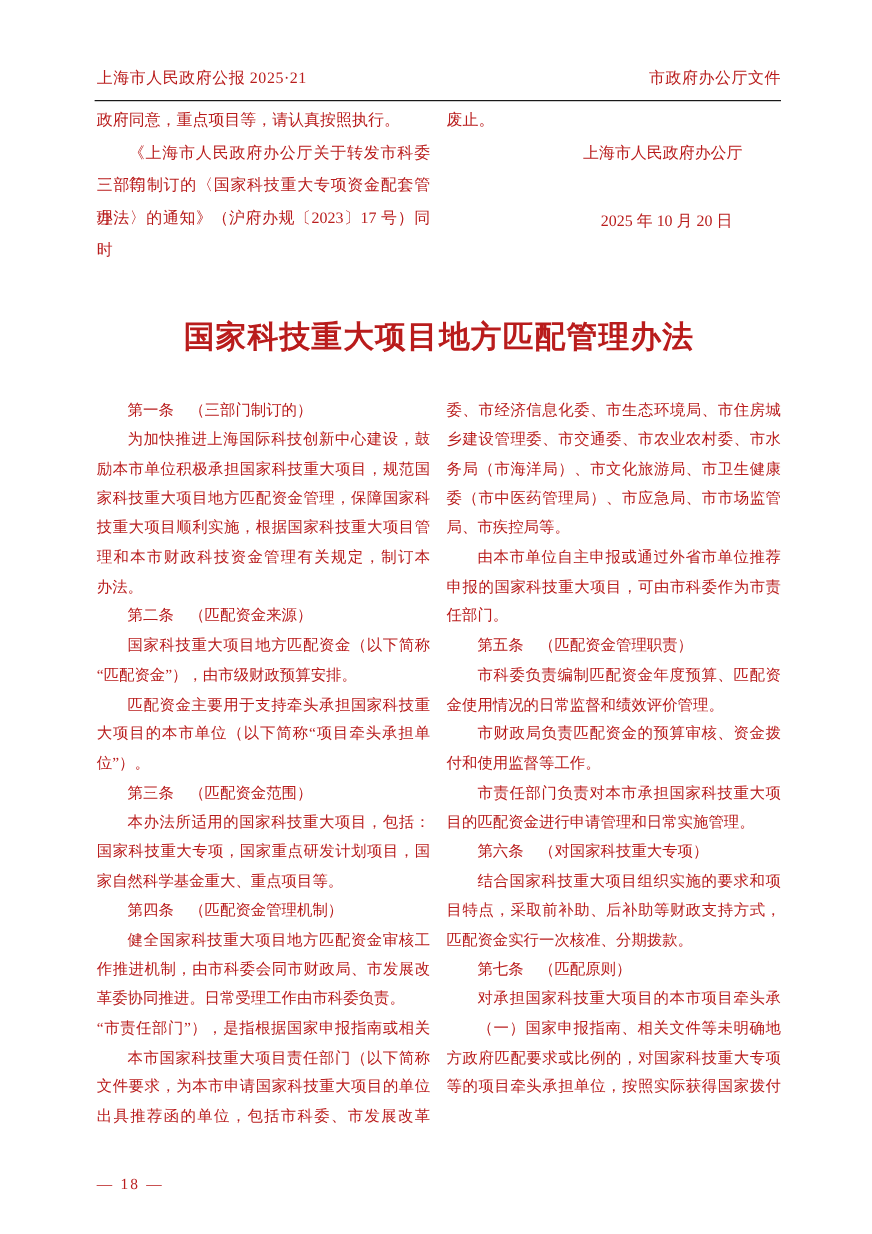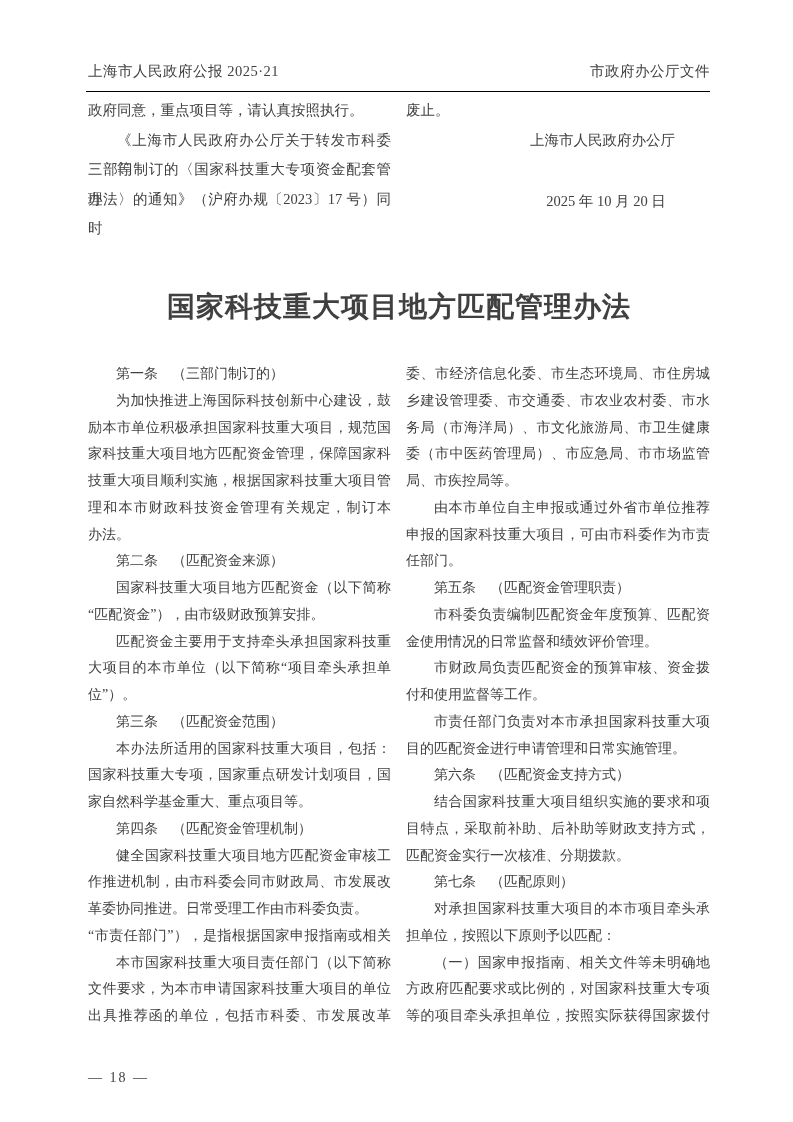--- a/index.html
+++ b/index.html
@@ -2,21 +2,21 @@
 <html><head>
 <meta charset="utf-8">
 <style>
   html, body { margin: 0; padding: 0; background: #e8e8e8; }
   .page {
     position: relative;
     width: 793px;
     height: 1122px;
     background: #ffffff;
     font-family: "Liberation Serif", "DejaVu Serif", serif;
-    color: #404040;
+    color: #b91c1c;
     overflow: hidden;
   }
   
   .hdr {
     position: absolute;
     top: 61px; left: 88px; width: 622px;
     display: flex; justify-content: space-between;
     font-size: 14.5px; line-height: 20px;
     letter-spacing: 0.5px;
   }
@@ -127,27 +127,26 @@
       <div class="tline ind j"><span>由本市单位自主申报或通过外省市单位推荐</span></div>
       <div class="tline j"><span>申报的国家科技重大项目，可由市科委作为市责</span></div>
       <div class="tline"><span>任部门。</span></div>
       <div class="tline ind"><span class="b">第五条</span><span>　（匹配资金管理职责）</span></div>
       <div class="tline ind j"><span>市科委负责编制匹配资金年度预算、匹配资</span></div>
       <div class="tline"><span>金使用情况的日常监督和绩效评价管理。</span></div>
       <div class="tline ind j"><span>市财政局负责匹配资金的预算审核、资金拨</span></div>
       <div class="tline"><span>付和使用监督等工作。</span></div>
       <div class="tline ind j"><span>市责任部门负责对本市承担国家科技重大项</span></div>
       <div class="tline"><span>目的匹配资金进行申请管理和日常实施管理。</span></div>
-      <div class="tline ind"><span class="b">第六条</span><span>　（匹配资金支持方式）</span></div>
+      <div class="tline ind"><span class="b">第六条</span><span>　（对国家科技重大专项）</span></div>
       <div class="tline ind j"><span>结合国家科技重大项目组织实施的要求和项</span></div>
       <div class="tline j"><span>目特点，采取前补助、后补助等财政支持方式，</span></div>
       <div class="tline"><span>匹配资金实行一次核准、分期拨款。</span></div>
       <div class="tline ind"><span class="b">第七条</span><span>　（匹配原则）</span></div>
       <div class="tline ind j"><span>对承担国家科技重大项目的本市项目牵头承</span></div>
-      <div class="tline"><span>担单位，按照以下原则予以匹配：</span></div>
       <div class="tline ind j"><span>（一）国家申报指南、相关文件等未明确地</span></div>
       <div class="tline j"><span>方政府匹配要求或比例的，对国家科技重大专项</span></div>
       <div class="tline j"><span>等的项目牵头承担单位，按照实际获得国家拨付</span></div>
     </div>
 
   <div class="footer">— 18 —</div>
 
 </div>
 
 </body></html>

